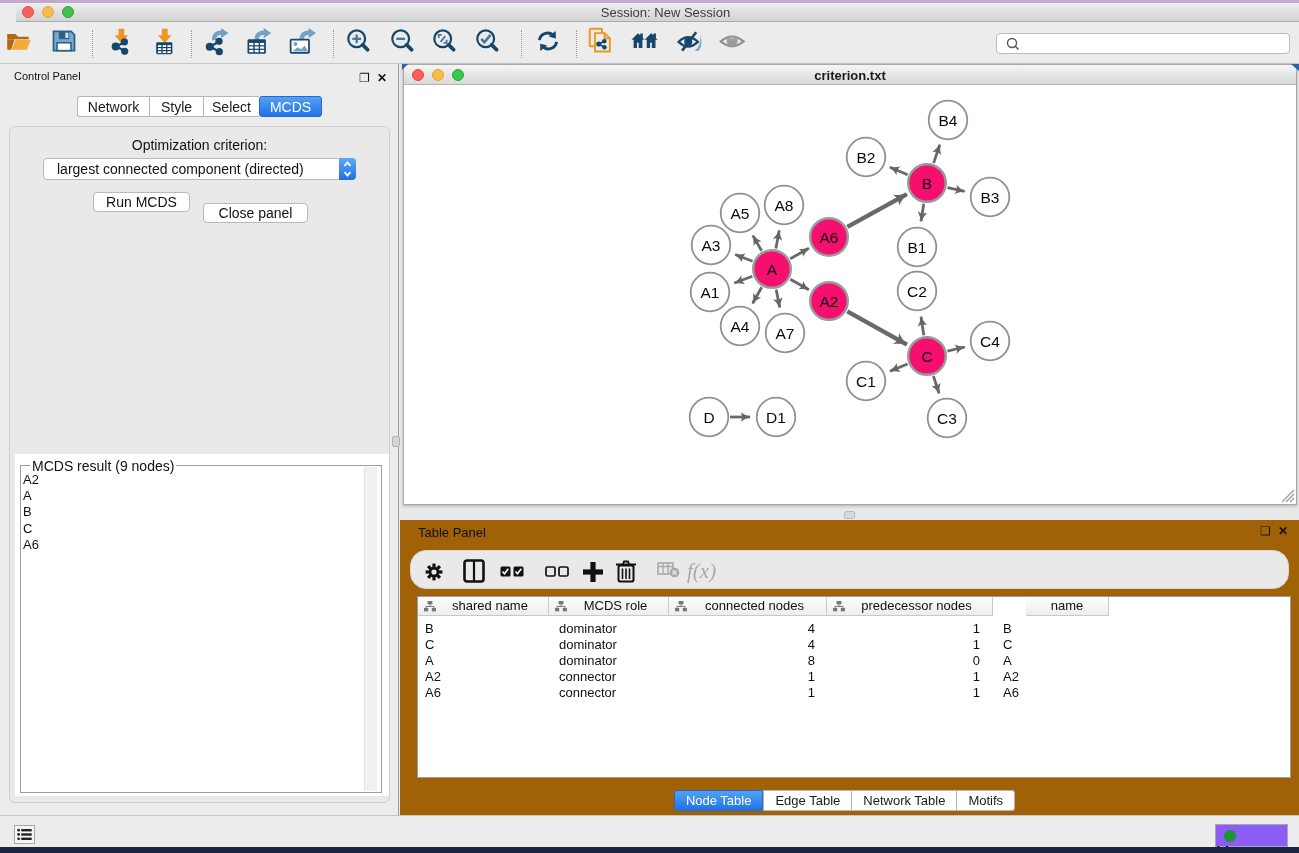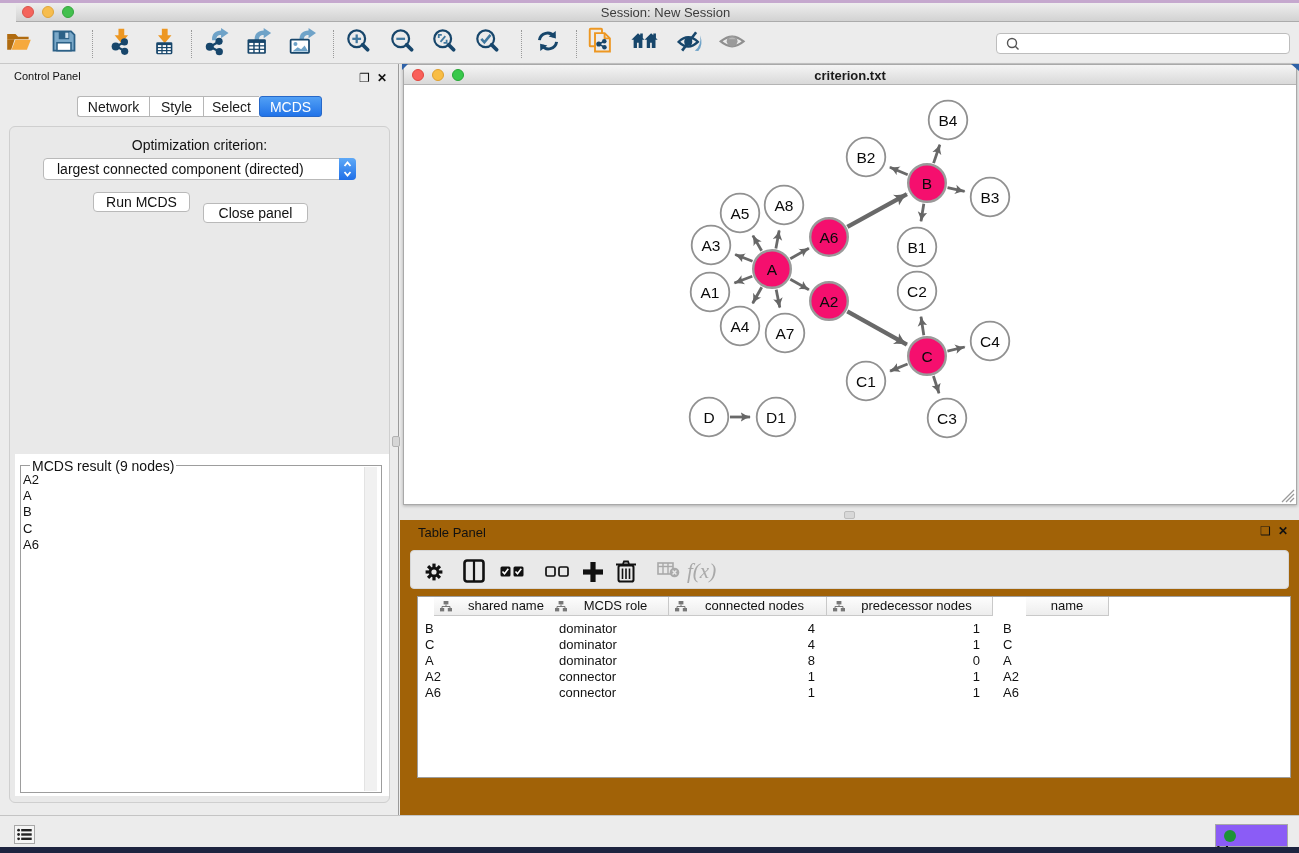--- a/index.html
+++ b/index.html
@@ -34,21 +34,21 @@
 #mscroll{position:absolute;right:4px;top:1px;width:13px;bottom:1px;background:#f1f1f1;border-left:1px solid #e3e3e3}
 
 #rarea{left:400px;top:64px;width:899px;height:751px;background:#e8e8e8}
 #netwin{position:absolute;left:3px;top:0px;width:894px;height:441px;background:#fff;border:1px solid #a9a9a9;box-shadow:0 1px 3px rgba(0,0,0,.25)}
 #nettitle{position:absolute;left:0;top:0;width:100%;height:20px;background:linear-gradient(#f5f5f5,#d9d9d9);border-bottom:1px solid #b4b4b4}
 #nettitle .title{position:absolute;left:0;right:0;top:3px;text-align:center;font-size:13px;font-weight:bold;color:#1a1a1a}
 #netcanvas{position:absolute;left:0;top:20px;width:892px;height:418px;background:#fff}
 
 #tpanel{position:absolute;left:0px;top:456px;width:899px;height:295px;background:#a16207}
 #tphead{position:absolute;left:18px;top:5px;font-size:13px;color:#111}
-#tptool{position:absolute;left:10px;top:30px;width:879px;height:39px;background:#e9e9e9;border:1px solid #d6d6d6;border-radius:4px}
+#tptool{position:absolute;left:10px;top:30px;width:879px;height:39px;background:#e9e9e9;border:1px solid #d6d6d6;border-radius:16px}
 #ttable{position:absolute;left:17px;top:76px;width:874px;height:182px;background:#fff;border:1px solid #9d9d9d}
 .thead{position:absolute;top:0;height:19px;background:linear-gradient(#fdfdfd,#ededed);border-right:1px solid #c9c9c9;border-bottom:1px solid #c9c9c9;font-size:13px;color:#111;text-align:center;line-height:18px}
 .trow{position:absolute;font-size:13px;color:#111;height:16px;line-height:16px}
 .btabs{position:absolute;left:0;width:100%;top:270px;height:22px;text-align:center}
 .btab{display:inline-block;height:21px;border:1px solid #b6b6b6;border-right:none;background:#fff;font-size:13px;color:#1a1a1a;line-height:19px;padding:0 11px;vertical-align:top}
 .btab.sel{background:linear-gradient(#52a0f5,#2173e8);color:#fff;border:1px solid #2768c8;border-radius:3px}
 
 #sbar{left:0;top:815px;width:1299px;height:32px;background:#ececec;border-top:1px solid #c4c4c4}
 #listbtn{position:absolute;left:14px;top:9px;width:21px;height:19px;background:#f5f5f5;border:1px solid #a8a8a8}
 #membtn{position:absolute;left:1215px;top:8px;width:73px;height:23px;background:#8b5cf6;border:1px solid #a8a8a8;font-size:16px;color:#111}
@@ -419,21 +419,21 @@
             <line x1="6" y1="4" x2="6" y2="15" stroke="#a9a9a9" stroke-width="1.4"></line>
             <line x1="11" y1="4" x2="11" y2="15" stroke="#a9a9a9" stroke-width="1.4"></line>
             <circle cx="17.5" cy="13.5" r="4.8" fill="#a9a9a9"></circle>
             <path d="M15.6 11.6 L19.4 15.4 M19.4 11.6 L15.6 15.4" stroke="#e9e9e9" stroke-width="1.4"></path>
           </svg>
 <svg style="position:absolute;left:276px;top:8px" width="44" height="26" viewBox="0 0 44 26">
             <text x="0" y="19" font-family="Liberation Serif, serif" font-style="italic" font-size="21" fill="#a9a9a9">f(x)</text>
           </svg>
         </div>
       <div id="ttable">
-          <div class="thead" style="left:16px;width:131px"><svg width="12" height="11" viewBox="0 0 12 11" style="position:absolute;left:6px;top:4px">
+          <div class="thead" style="left:0px;width:131px"><svg width="12" height="11" viewBox="0 0 12 11" style="position:absolute;left:6px;top:4px">
               <g fill="#777">
                 <rect x="3.6" y="0" width="4.8" height="3.4"></rect>
                 <rect x="0" y="7" width="4.2" height="3.4"></rect>
                 <rect x="7.8" y="7" width="4.2" height="3.4"></rect>
               </g>
               <g stroke="#777" stroke-width="1">
                 <path d="M6 3.4 V5.5 M2 7 V5.5 H10 V7" fill="none"></path>
               </g>
             </svg><span style="padding-left:14px">shared name</span></div>
 <div class="thead" style="left:131px;width:120px"><svg width="12" height="11" viewBox="0 0 12 11" style="position:absolute;left:6px;top:4px">
@@ -486,20 +486,23 @@
 <div class="trow" style="left:141px;top:72px;width:106px">connector</div>
 <div class="trow" style="left:251px;top:72px;width:146px;text-align:right">1</div>
 <div class="trow" style="left:409px;top:72px;width:153px;text-align:right">1</div>
 <div class="trow" style="left:585px;top:72px;width:70px">A2</div>
 <div class="trow" style="left:7px;top:88px;width:120px">A6</div>
 <div class="trow" style="left:141px;top:88px;width:106px">connector</div>
 <div class="trow" style="left:251px;top:88px;width:146px;text-align:right">1</div>
 <div class="trow" style="left:409px;top:88px;width:153px;text-align:right">1</div>
 <div class="trow" style="left:585px;top:88px;width:70px">A6</div>
         </div>
+      <div class="btabs" style="transform:translateX(-5px)">
+        <span class="btab sel" style="border-radius:3px 0 0 3px">Node Table</span><span class="btab">Edge Table</span><span class="btab">Network Table</span><span class="btab" style="border-right:1px solid #b6b6b6;border-radius:0 3px 3px 0">Motifs</span>
+      </div>
     </div>
   </div>
   <div class="abs" id="sbar">
     <div id="listbtn">
         <svg width="15" height="13" style="position:absolute;left:2px;top:2px" viewBox="0 0 15 13">
           <g fill="#222">
             <circle cx="1.6" cy="2.2" r="1.4"></circle>
             <circle cx="1.6" cy="6.5" r="1.4"></circle>
             <circle cx="1.6" cy="10.8" r="1.4"></circle>
             <rect x="4.2" y="1" width="10.5" height="2.4"></rect>

